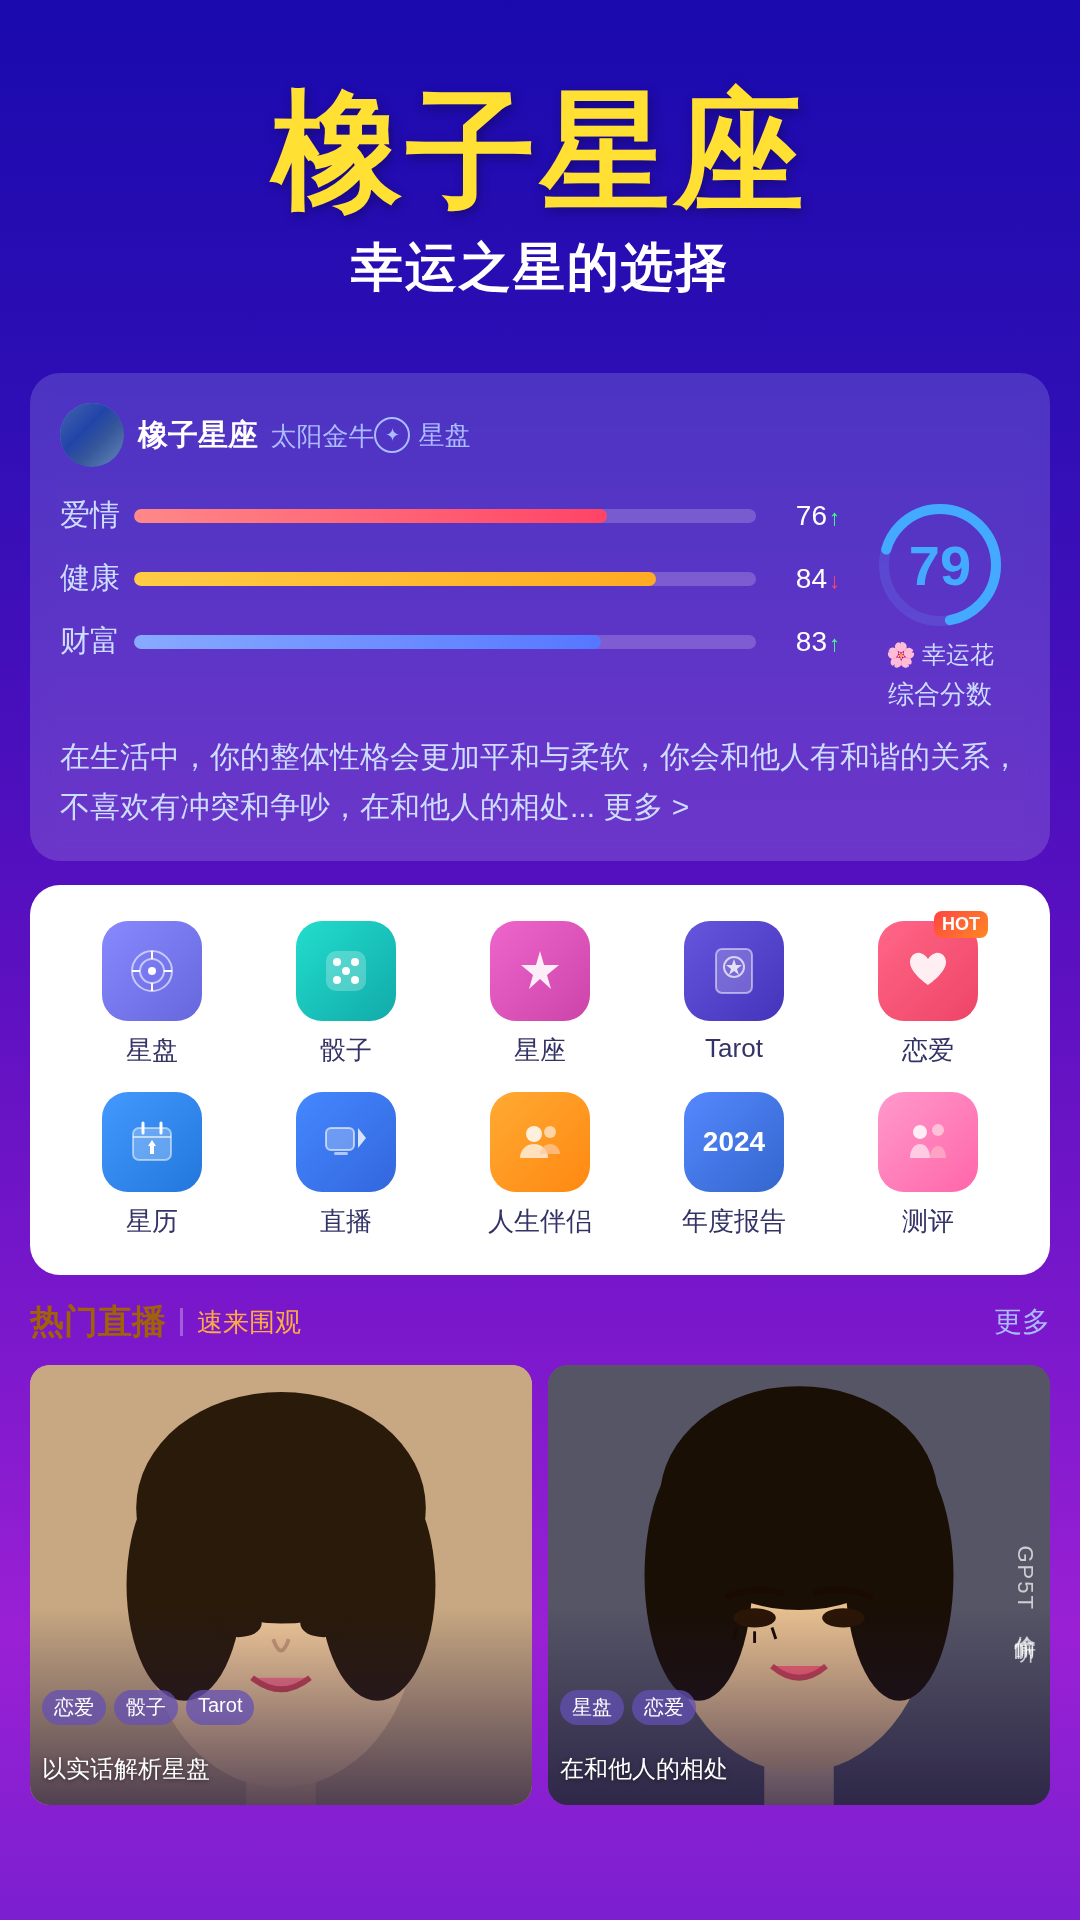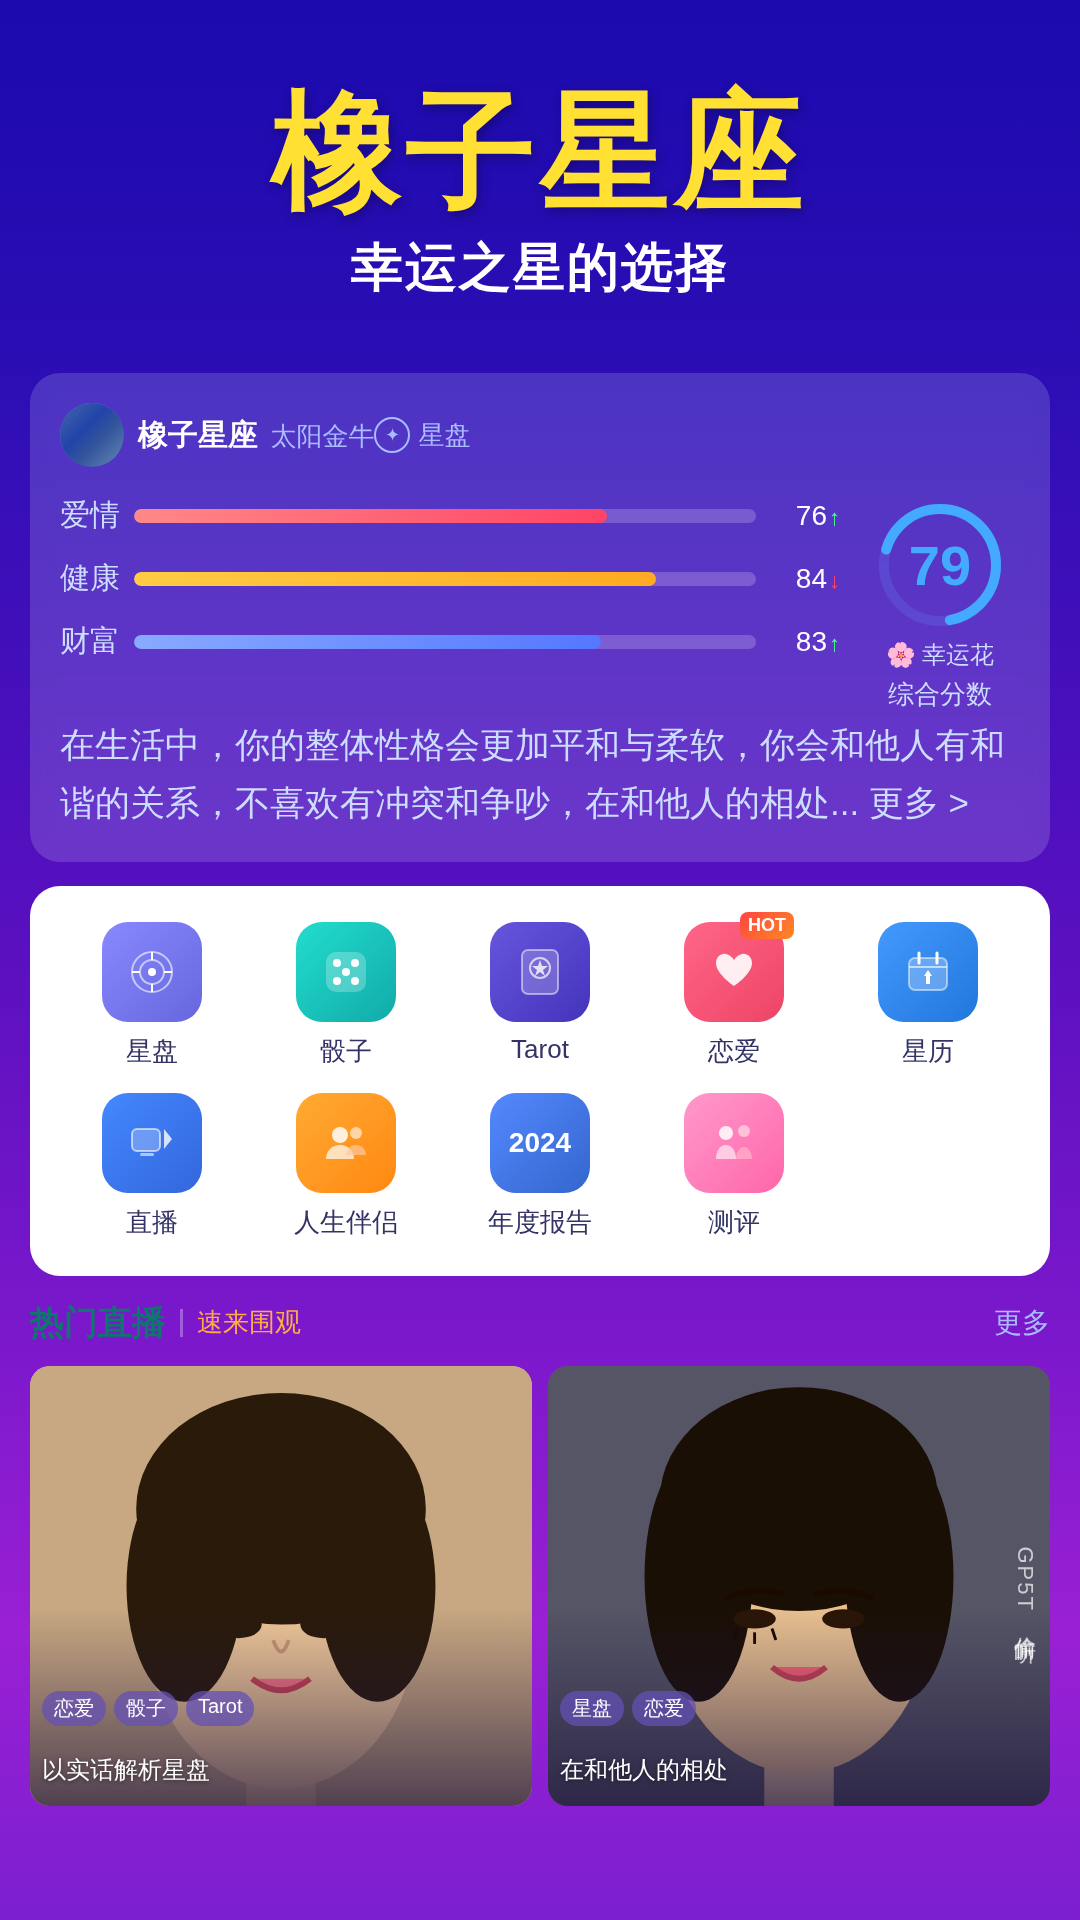--- a/index.html
+++ b/index.html
@@ -186,24 +186,24 @@
       color: #ccddff;
     }
     .score-label {
       font-size: 26px;
       color: #ccddff;
       margin-top: 6px;
     }
 
     
     .description {
-      font-size: 35px;
+      font-size: 30px;
       color: #ccddff;
       line-height: 1.65;
-      margin-top: 4px;
+      margin-top: 20px;
     }
 
     
     .feature-card {
       margin: 24px 30px 0;
       background: #ffffff;
       border-radius: 30px;
       padding: 36px 30px;
     }
     .feature-grid {
@@ -267,21 +267,21 @@
       justify-content: space-between;
       margin-bottom: 20px;
     }
     .section-title-group {
       display: flex;
       align-items: center;
       gap: 14px;
     }
     .section-title {
       font-size: 34px;
-      color: #0f766e;
+      color: #a16207;
       font-weight: 700;
     }
     .section-subtitle {
       font-size: 26px;
       color: #ffaa44;
     }
     .section-divider {
       width: 3px;
       height: 28px;
       background: rgba(255,255,255,0.3);
@@ -467,20 +467,28 @@
           <circle cx="17" cy="17" r="4" fill="white"></circle>
           <circle cx="35" cy="17" r="4" fill="white"></circle>
           <circle cx="26" cy="26" r="4" fill="white"></circle>
           <circle cx="17" cy="35" r="4" fill="white"></circle>
           <circle cx="35" cy="35" r="4" fill="white"></circle>
         </svg>
       </div>
       <span class="feature-label">骰子</span>
     </div>
 
+    <div class="feature-item">
+      <div class="feature-icon icon-xingzuo">
+        <svg width="52" height="52" viewBox="0 0 52 52">
+          <polygon points="26,6 30,20 45,20 33,30 37,44 26,34 15,44 19,30 7,20 22,20" fill="rgba(255,255,255,0.9)"></polygon>
+        </svg>
+      </div>
+      <span class="feature-label">星座</span>
+    </div>
 
     <div class="feature-item">
       <div class="feature-icon icon-tarot">
         <svg width="48" height="52" viewBox="0 0 48 52">
           <rect x="6" y="4" width="36" height="44" rx="6" fill="rgba(255,255,255,0.2)" stroke="rgba(255,255,255,0.5)" stroke-width="2"></rect>
           <circle cx="24" cy="22" r="10" fill="none" stroke="rgba(255,255,255,0.7)" stroke-width="2"></circle>
           <polygon points="24,14 26,20 32,20 27,24 29,30 24,26 19,30 21,24 16,20 22,20" fill="rgba(255,255,255,0.8)"></polygon>
         </svg>
       </div>
       <span class="feature-label">Tarot</span>

